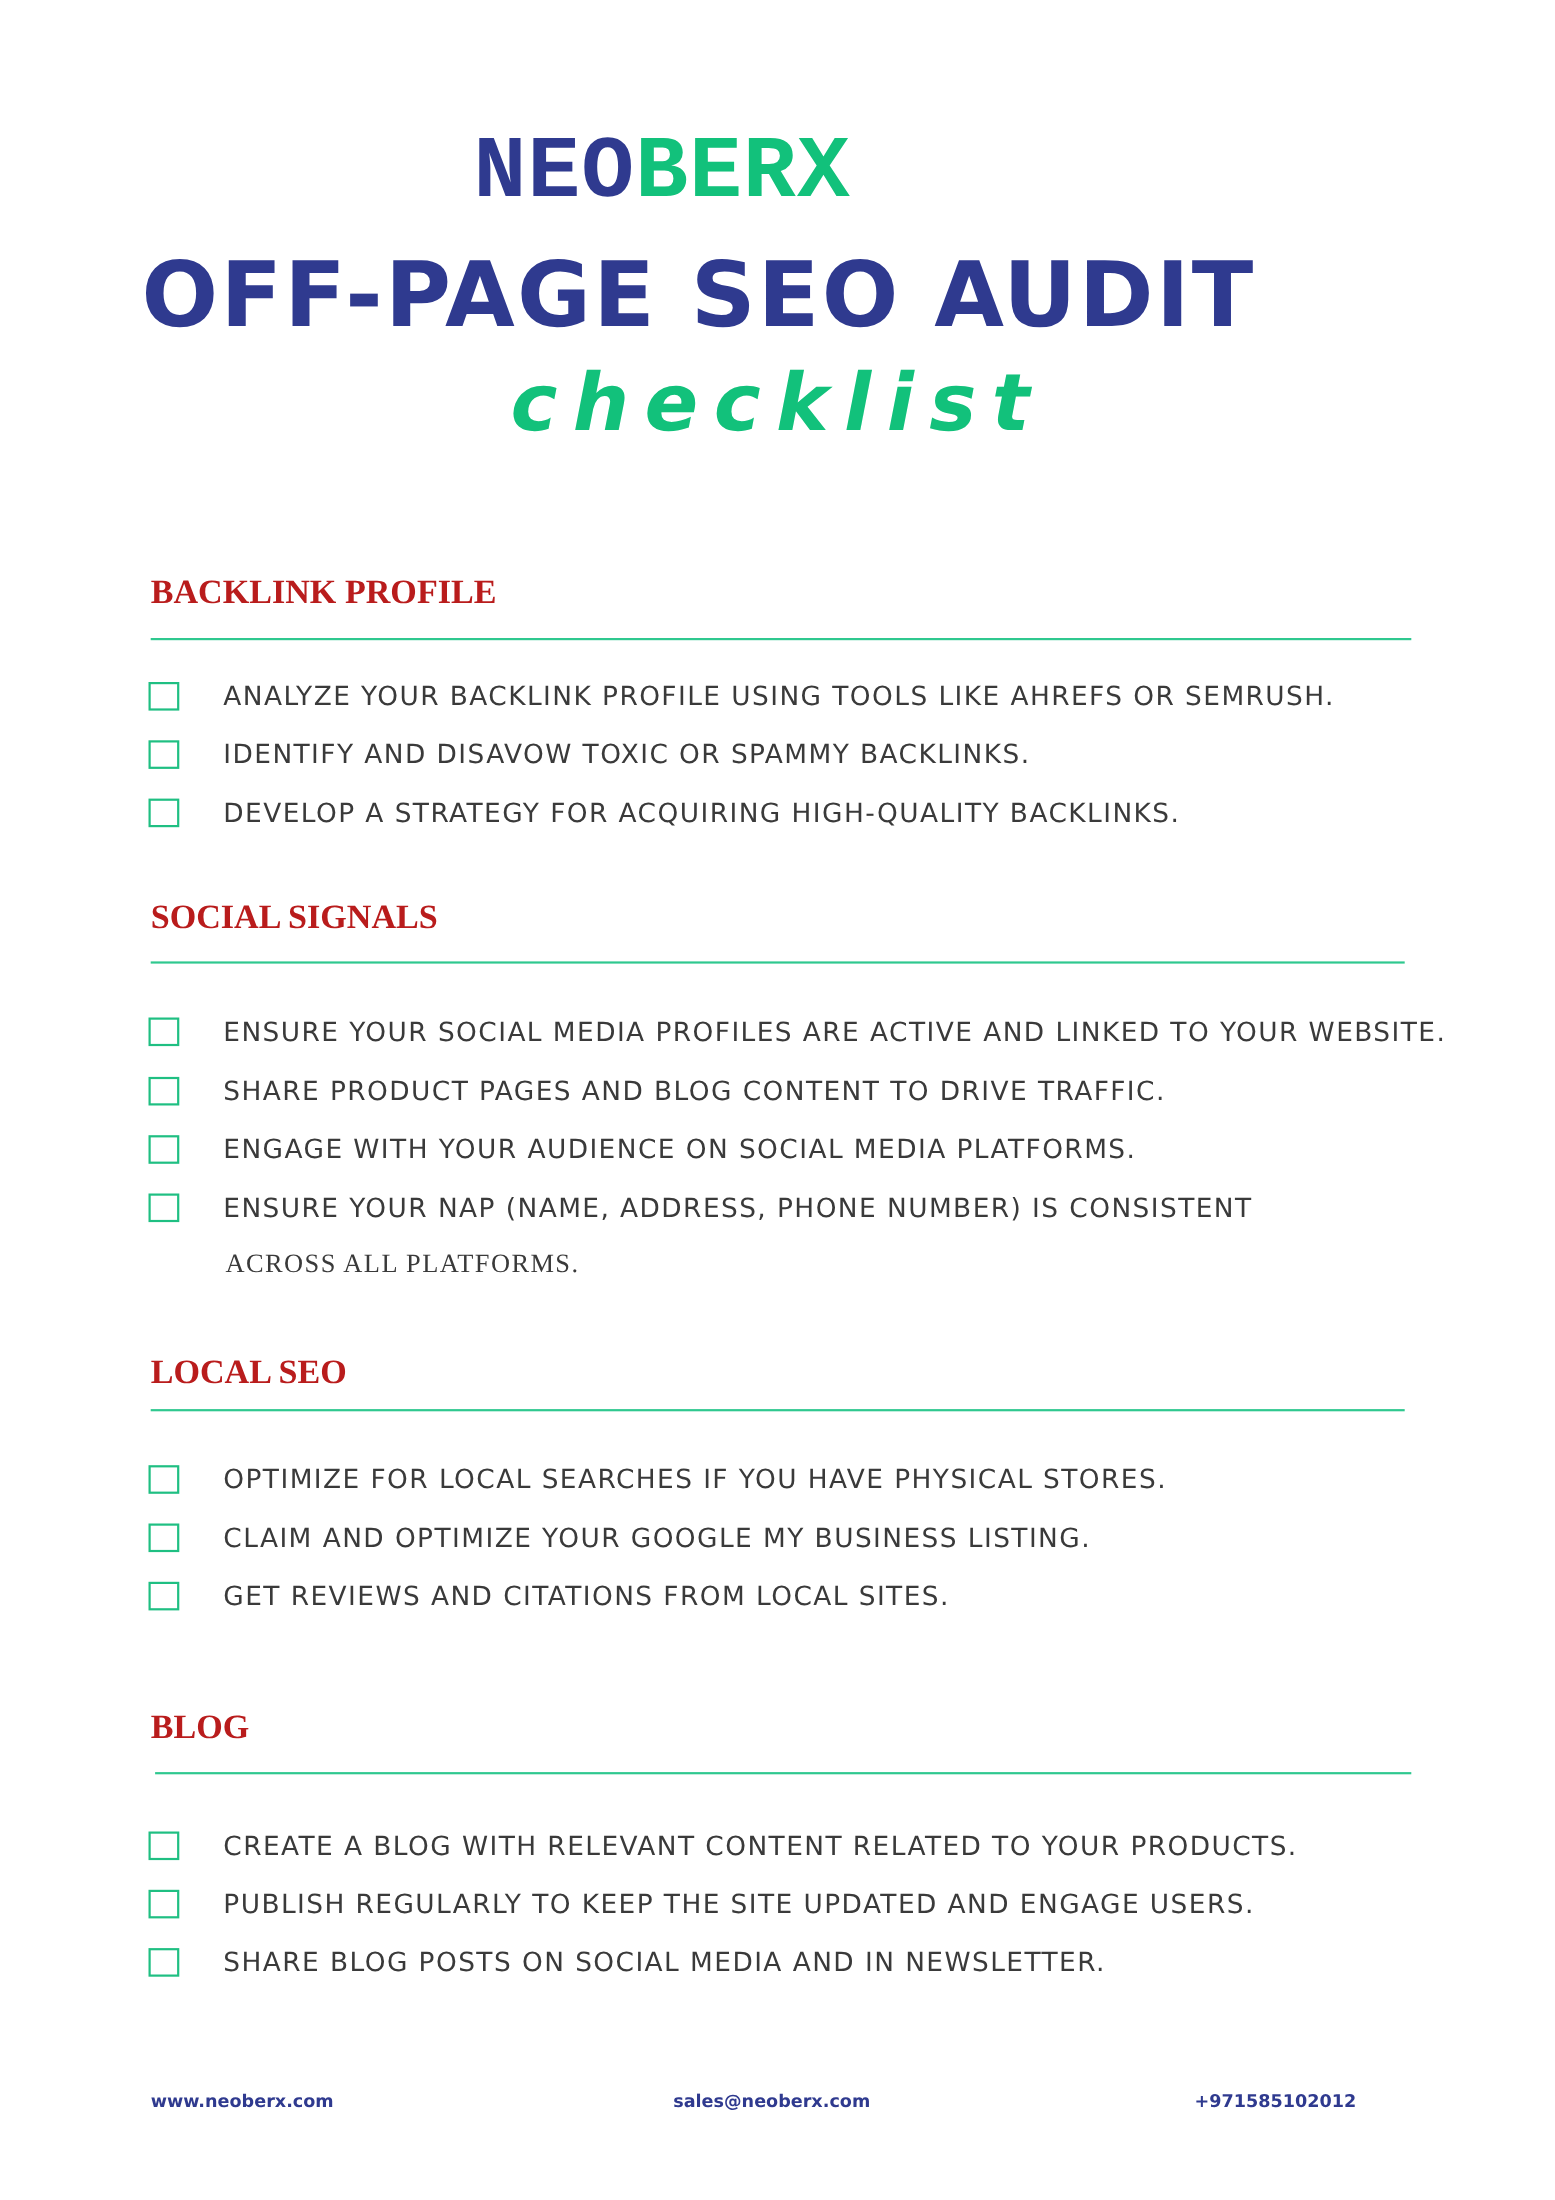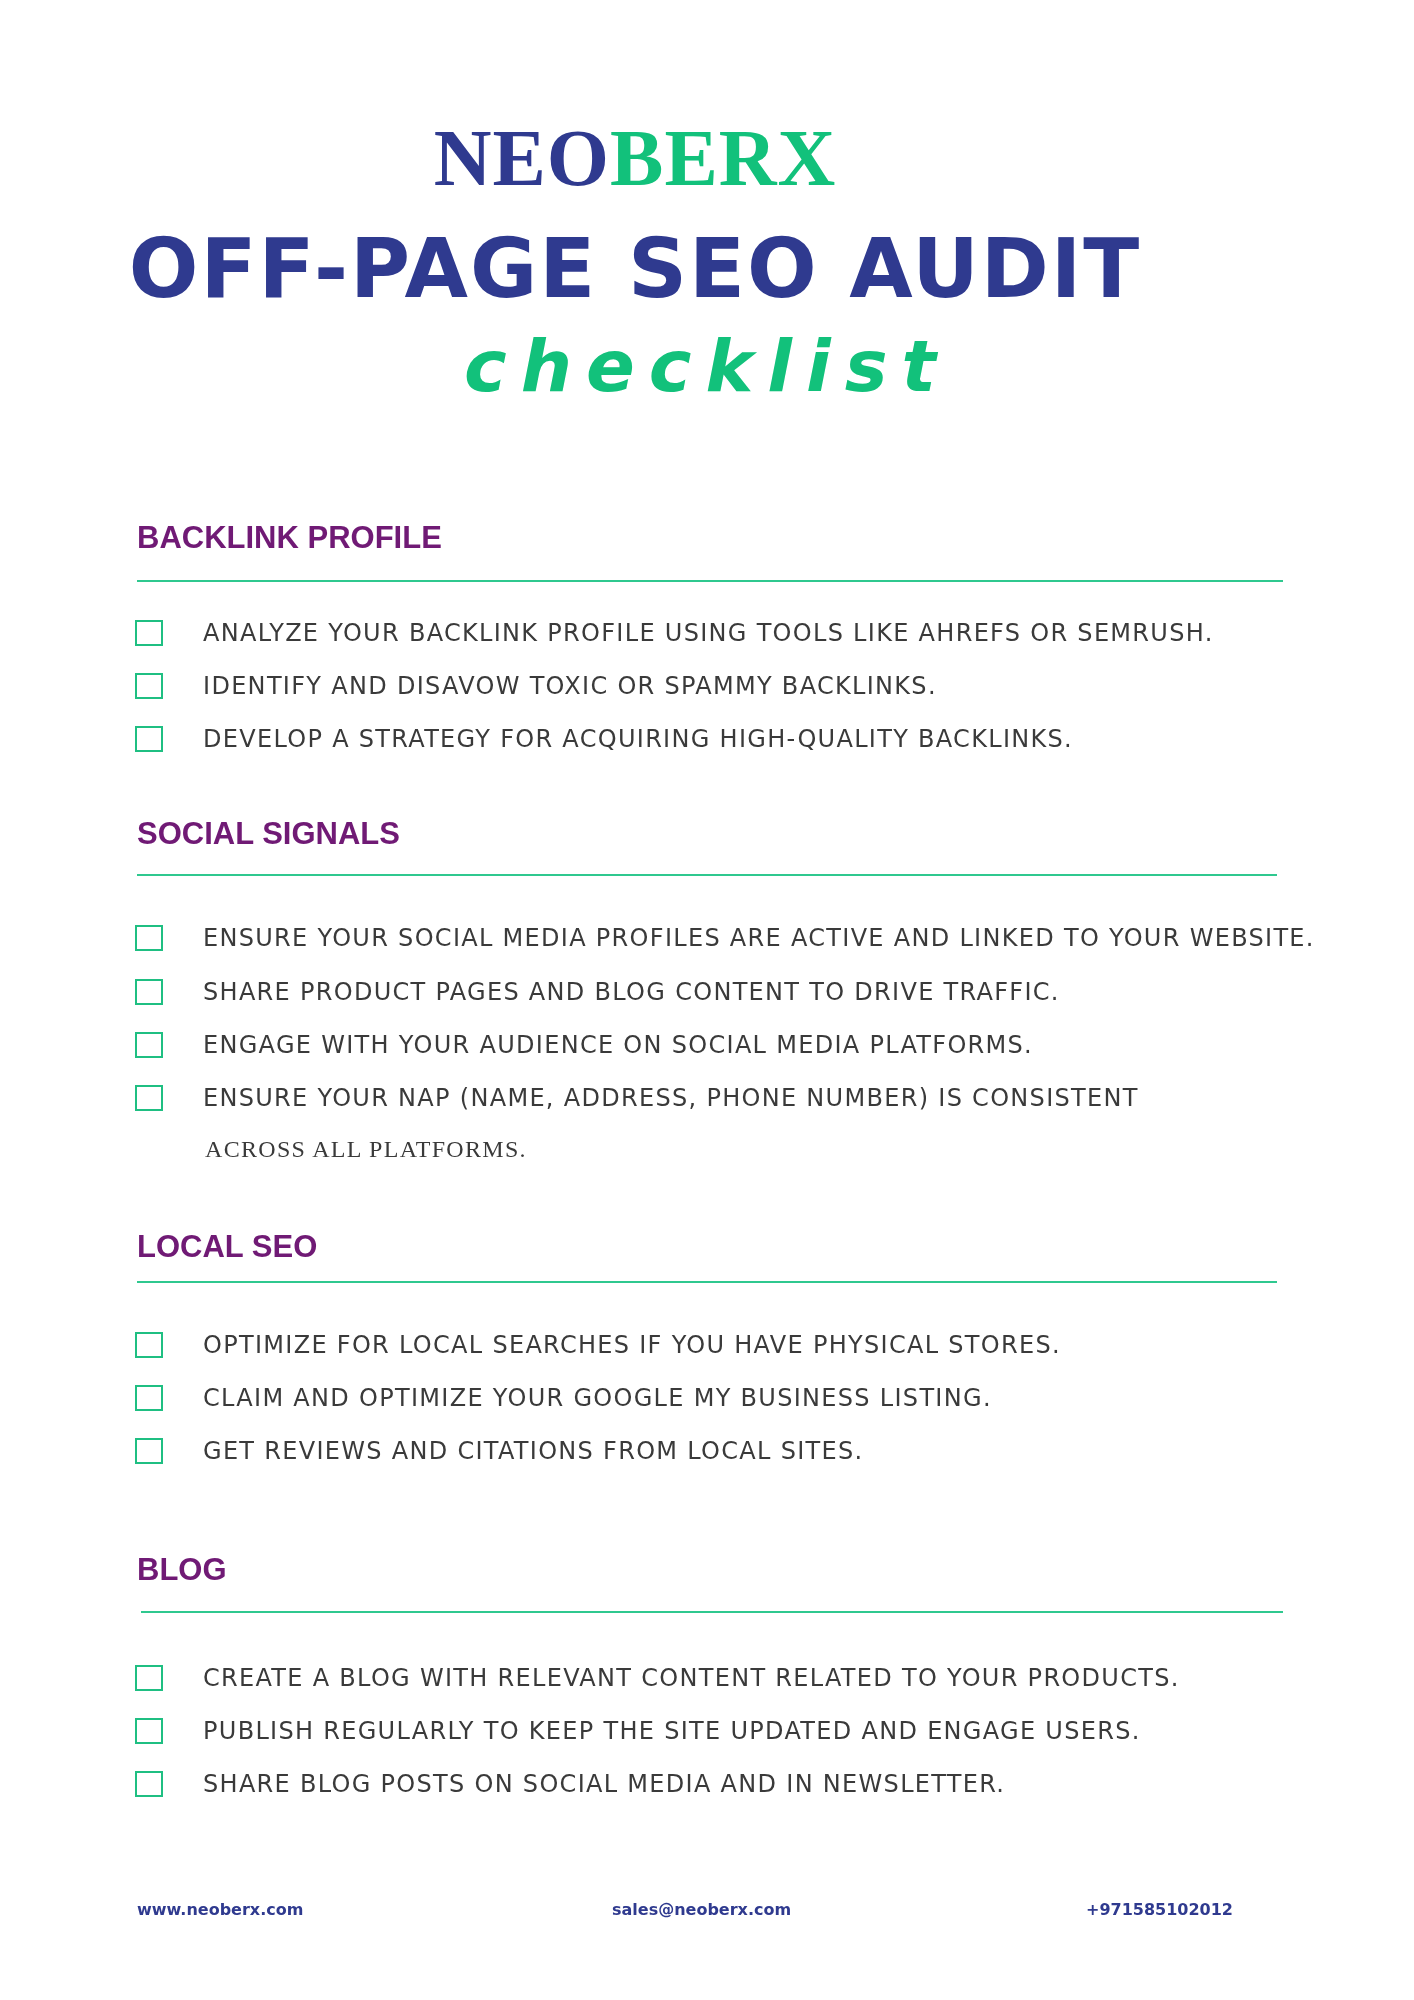--- a/index.html
+++ b/index.html
@@ -1,22 +1,22 @@
 <!DOCTYPE html>
 <html><head>
 <meta charset="utf-8">
 <style>
   html, body { margin: 0; padding: 0; background: #ffffff; }
   body { width: 1414px; height: 2000px; position: relative; overflow: hidden; font-family: "Liberation Sans", sans-serif; }
-  .logo { position: absolute; left: 0; width: 1204px; top: 118px; text-align: center; font-family: Liberation Serif, serif; font-size: 80px; font-weight: bold; letter-spacing: 1px; line-height: 1; padding-left: 33px; }
+  .logo { position: absolute; left: 0; width: 1204px; top: 118px; text-align: center; font-family: Liberation Mono, monospace; font-size: 80px; font-weight: bold; letter-spacing: 1px; line-height: 1; }
   .logo .a { color: #2f3a8f; }
   .logo .b { color: #12c17b; }
   .title { position: absolute; left: 0; width: 1270px; top: 228px; text-align: center; font-family: "DejaVu Sans", sans-serif; font-weight: bold; font-size: 82px; color: #2f3a8f; letter-spacing: 2px; line-height: 1; }
   .subtitle { position: absolute; left: 0; width: 1414px; top: 330px; text-align: center; font-family: "DejaVu Sans", sans-serif; font-style: italic; font-weight: bold; font-size: 72px; color: #12c17b; letter-spacing: 14px; line-height: 1; }
-  .heading { position: absolute; left: 137px; font-family: Liberation Sans, sans-serif; font-weight: bold; font-size: 31px; color: #701a75; line-height: 1; }
+  .heading { position: absolute; left: 137px; font-family: Liberation Serif, serif; font-weight: bold; font-size: 31px; color: #b91c1c; line-height: 1; }
   .rule { position: absolute; height: 2px; background: #2fc88f; }
   .item { position: absolute; left: 135px; height: 32px; display: flex; align-items: center; }
   .box { width: 28px; height: 26px; border: 2px solid #1fbf82; box-sizing: border-box; flex: none; }
   .txt { position: absolute; left: 68px; white-space: nowrap; font-family: "DejaVu Sans", sans-serif; font-size: 24px; color: #3a3a3a; letter-spacing: 1.3px; }
   .cont { position: absolute; left: 205px; white-space: nowrap; font-family: Liberation Serif, serif; font-size: 24px; color: #3a3a3a; letter-spacing: 1.3px; }
   .foot { position: absolute; top: 1900px; font-family: "DejaVu Sans", sans-serif; font-weight: bold; font-size: 16px; color: #2f3a8f; }
 </style>
 </head>
 <body>
 

